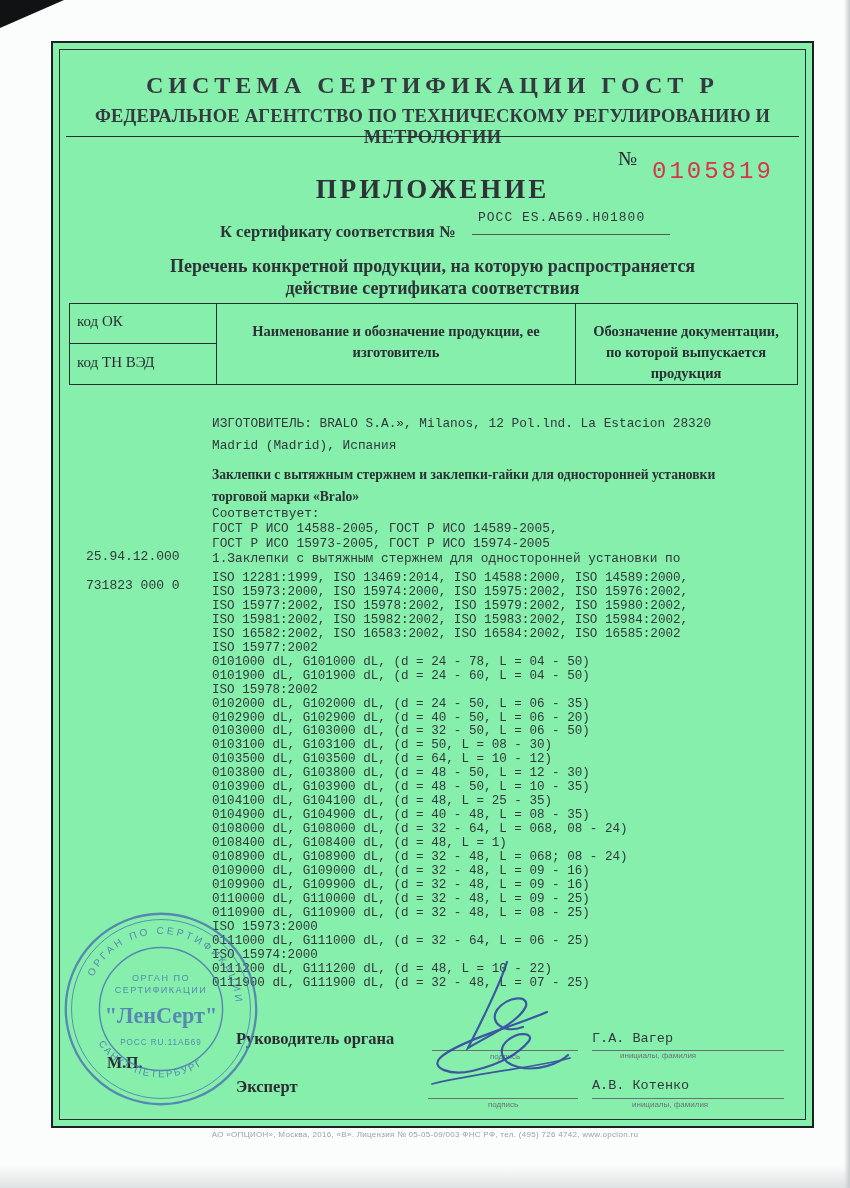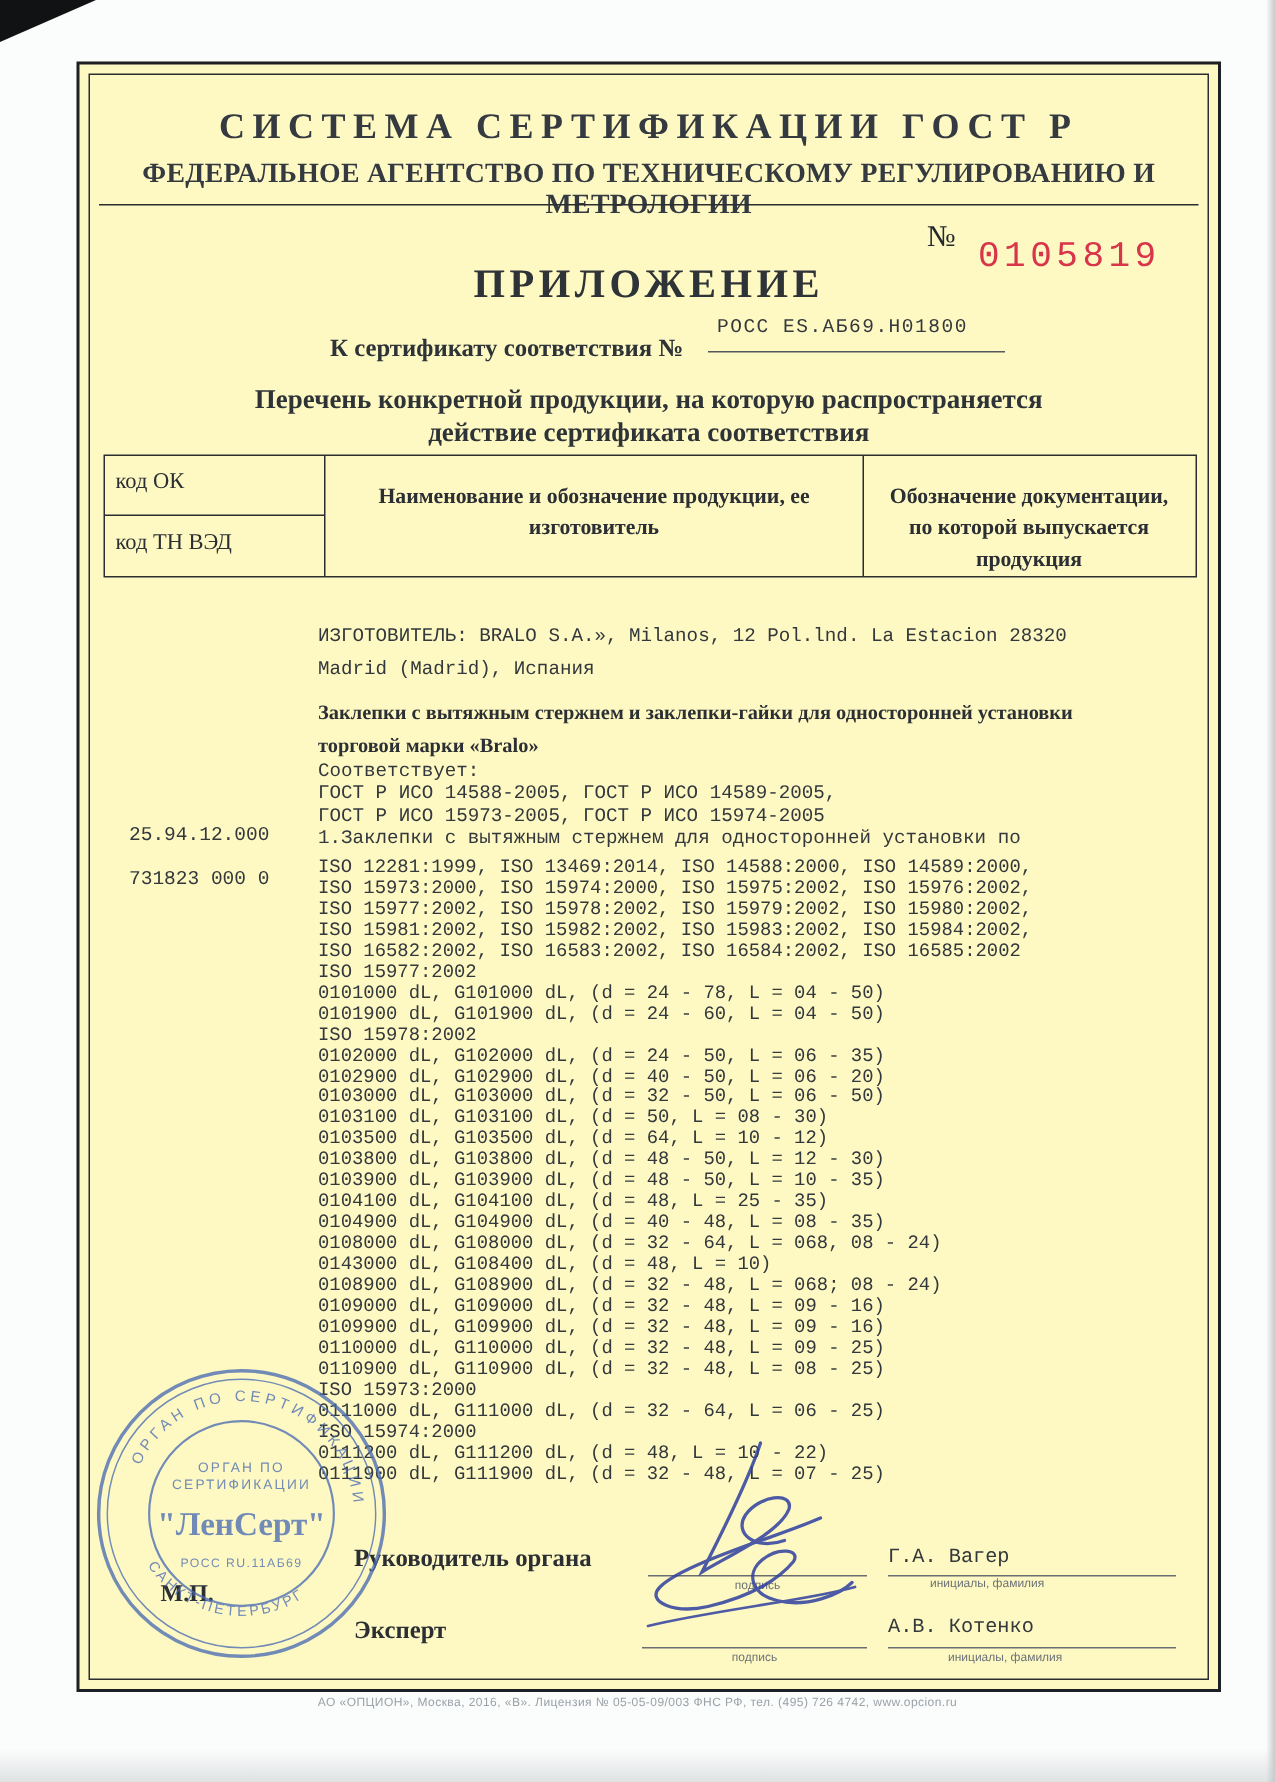--- a/index.html
+++ b/index.html
@@ -5,21 +5,21 @@
   html,body{margin:0;padding:0;background:#e9ebec;}
   #canvas{position:relative;width:850px;height:1188px;margin:0 auto;background:#fbfcfc;overflow:hidden;
           font-family:"Liberation Serif", serif;color:#2b2f33;}
   #canvas::after{content:"";position:absolute;right:0;top:0;width:6px;height:100%;
           background:linear-gradient(to left,#c7cacc,rgba(255,255,255,0));}
   #canvas::before{content:"";position:absolute;left:0;bottom:0;width:100%;height:22px;
           background:linear-gradient(to top,#dfe2e3,rgba(255,255,255,0));}
   .corner-artifact{position:absolute;left:0;top:0;width:64px;height:28px;
           clip-path:polygon(0 0,100% 0,0 100%);background:#101213;}
   .paper{position:absolute;left:51px;top:41px;width:759px;height:1083px;
-          border:2.5px solid #1d2124;background:#fef9c3;}
+          border:2.5px solid #1d2124;background:#86efac;}
   .inner{position:absolute;left:6px;top:6px;right:6px;bottom:6px;border:1.2px solid #2a2e31;}
   .abs{position:absolute;}
   .serifb{font-family:"Liberation Serif",serif;font-weight:bold;}
   .mono{font-family:"Liberation Mono","DejaVu Sans Mono",monospace;color:#33383c;}
   .hdr-title{left:0;top:22px;width:100%;text-align:center;font-size:24px;letter-spacing:5px;color:#343a40;}
   .hdr-agency{left:0;top:56px;width:100%;text-align:center;font-size:18.5px;letter-spacing:0.2px;color:#343a40;}
   .hdr-rule{left:6px;top:86px;right:6px;border-top:1.6px solid #2a2e31;}
   .doc-no{left:558px;top:97px;font-size:20px;color:#26292c;}
   .doc-no-digits{left:592px;top:108px;font-size:24px;letter-spacing:3px;font-weight:normal;}
   .appendix{left:0;top:124px;width:100%;text-align:center;font-size:27px;letter-spacing:3px;color:#2e3337;}
@@ -118,21 +118,21 @@
           <div>0102000 dL, G102000 dL, (d = 24 - 50, L = 06 - 35)</div>
           <div>0102900 dL, G102900 dL, (d = 40 - 50, L = 06 - 20)</div>
           <div>0103000 dL, G103000 dL, (d = 32 - 50, L = 06 - 50)</div>
           <div>0103100 dL, G103100 dL, (d = 50, L = 08 - 30)</div>
           <div>0103500 dL, G103500 dL, (d = 64, L = 10 - 12)</div>
           <div>0103800 dL, G103800 dL, (d = 48 - 50, L = 12 - 30)</div>
           <div>0103900 dL, G103900 dL, (d = 48 - 50, L = 10 - 35)</div>
           <div>0104100 dL, G104100 dL, (d = 48, L = 25 - 35)</div>
           <div>0104900 dL, G104900 dL, (d = 40 - 48, L = 08 - 35)</div>
           <div>0108000 dL, G108000 dL, (d = 32 - 64, L = 068, 08 - 24)</div>
-          <div>0143000 dL, G108400 dL, (d = 48, L = 10)</div>
+          <div>0108400 dL, G108400 dL, (d = 48, L = 1)</div>
           <div>0108900 dL, G108900 dL, (d = 32 - 48, L = 068; 08 - 24)</div>
           <div>0109000 dL, G109000 dL, (d = 32 - 48, L = 09 - 16)</div>
           <div>0109900 dL, G109900 dL, (d = 32 - 48, L = 09 - 16)</div>
           <div>0110000 dL, G110000 dL, (d = 32 - 48, L = 09 - 25)</div>
           <div>0110900 dL, G110900 dL, (d = 32 - 48, L = 08 - 25)</div>
           <div>ISO 15973:2000</div>
           <div>0111000 dL, G111000 dL, (d = 32 - 64, L = 06 - 25)</div>
           <div>ISO 15974:2000</div>
           <div>0111200 dL, G111200 dL, (d = 48, L = 10 - 22)</div>
           <div>0111900 dL, G111900 dL, (d = 32 - 48, L = 07 - 25)</div>

